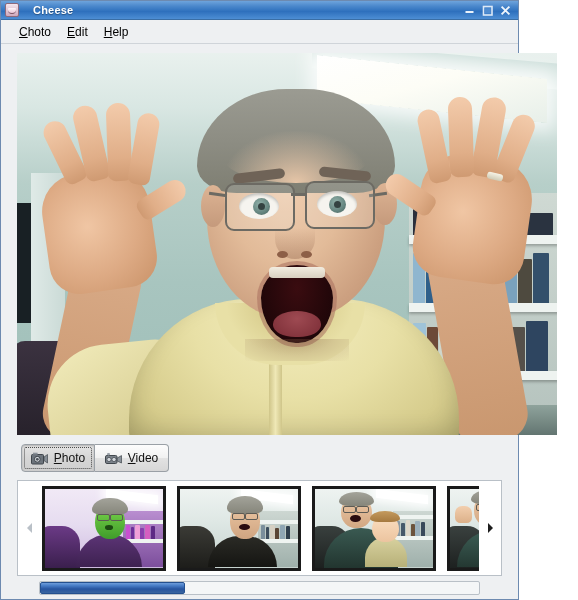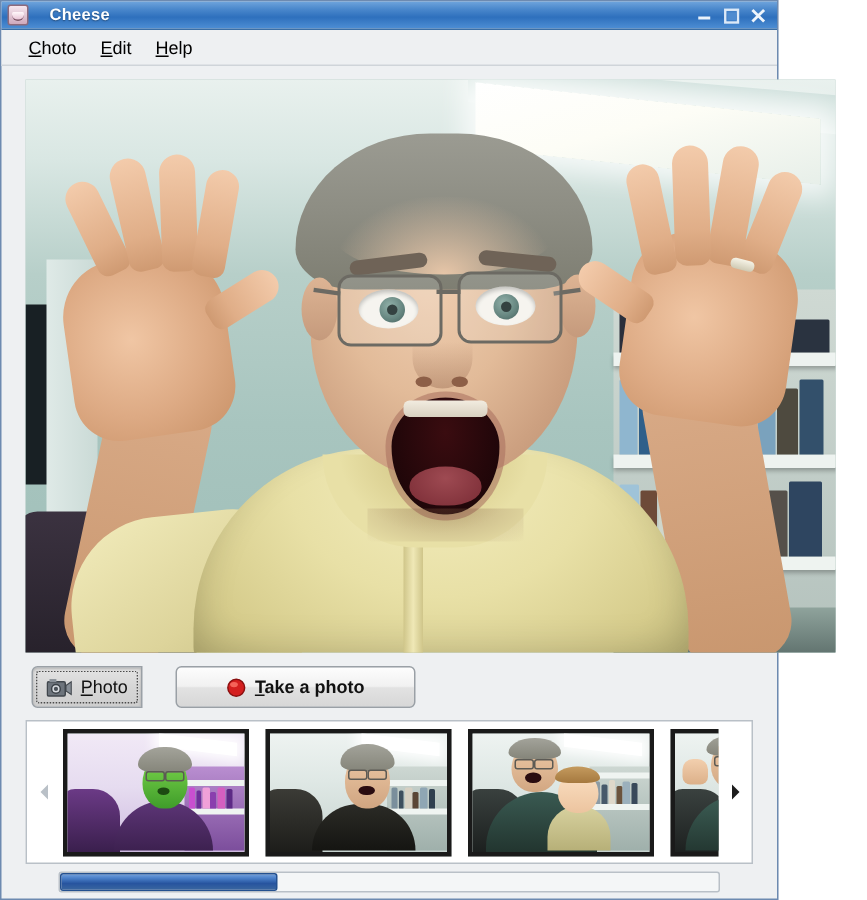--- a/index.html
+++ b/index.html
@@ -688,31 +688,34 @@
               <rect x="0.5" y="2.5" width="12" height="9.5" rx="1" fill="#6d747c" stroke="#40464c"></rect>
               <rect x="2" y="0.7" width="4.6" height="2" fill="#8a9199"></rect>
               <circle cx="6.3" cy="7.3" r="2.9" fill="#d7dbe0" stroke="#3c4248"></circle>
               <circle cx="6.3" cy="7.3" r="1.4" fill="#4a5158"></circle>
               <path d="M13 5 L16.5 2.5 L16.5 11 L13 8.6 Z" fill="#878e96" stroke="#41474d" stroke-width="0.7"></path>
             </svg>
           </span>
           <span><span class="mn">P</span><span>hoto</span></span>
           <span class="focusring"></span>
         </div>
+        <div class="btn" id="btn-video">
+          <span class="ic">
+            <svg width="17" height="13" viewBox="0 0 17 13">
+              <rect x="0.5" y="3.5" width="11.5" height="8" rx="1.4" fill="#7b828a" stroke="#41474d"></rect>
+              <circle cx="4" cy="7.5" r="2.1" fill="#d4d8dd" stroke="#3f454b" stroke-width="0.7"></circle>
+              <circle cx="9" cy="7.5" r="2.1" fill="#d4d8dd" stroke="#3f454b" stroke-width="0.7"></circle>
+              <rect x="2" y="1" width="3" height="2.4" rx="1.1" fill="#9aa1a8"></rect>
+              <path d="M12.2 6 L16.5 3.6 L16.5 11 L12.2 9 Z" fill="#8b929a" stroke="#41474d" stroke-width="0.7"></path>
+            </svg>
+          </span>
+          <span><span class="mn">V</span><span>ideo</span></span>
+        </div>
       </div>
 
-      <div class="btn" id="btn-take-photo">
-        <span class="ic">
-          <svg width="13" height="13" viewBox="0 0 13 13">
-            <circle cx="6.5" cy="6.5" r="5.6" fill="#d41f1f" stroke="#8a0f0f"></circle>
-            <ellipse cx="5" cy="4.4" rx="2.6" ry="1.7" fill="#ff7b6e" opacity="0.75"></ellipse>
-          </svg>
-        </span>
-        <span><span class="mn">T</span><span>ake a photo</span></span>
-      </div>
 
     </div>
 
     <div id="strip-outer">
       <div class="arrow-btn">
         <span class="ic">
           <svg width="9" height="12" viewBox="0 0 9 12">
               <path d="M7 1 L2 6 L7 11 Z" fill="#b9c0c7"></path>
             </svg>
         </span>

